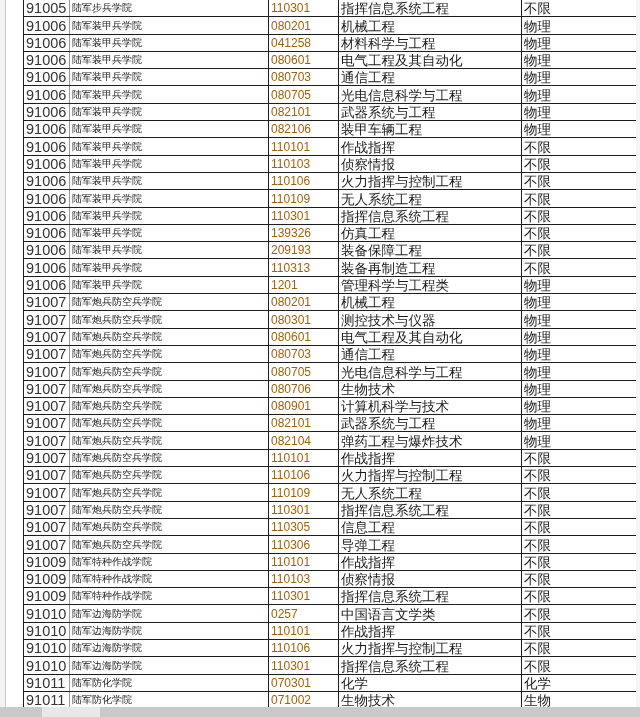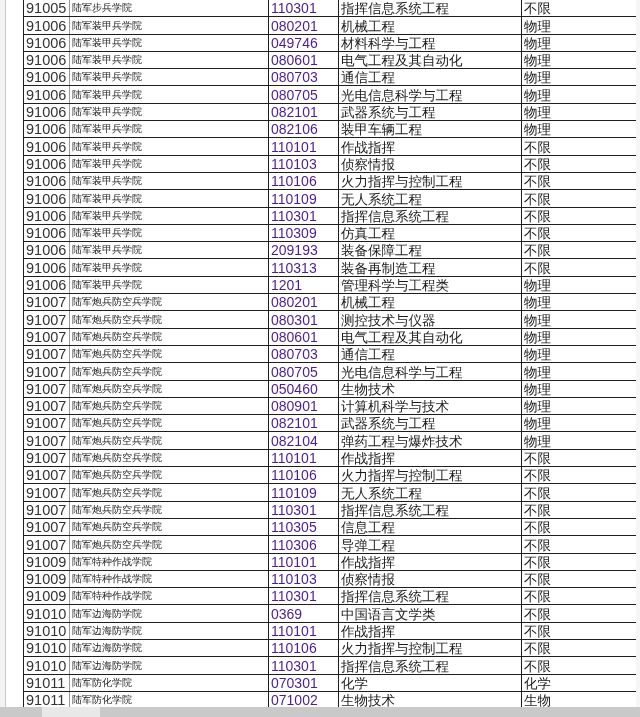--- a/index.html
+++ b/index.html
@@ -24,21 +24,21 @@
   }
   td {
     height: 16.3px; padding: 0 0 0 2px;
     border: 1px solid #1e1e1e;
     font-size: 13.5px; line-height: 16px;
     color: #1a1a1a; white-space: nowrap; overflow: hidden;
     vertical-align: bottom;
   }
   td.c-code { border-right: 1px solid #9a9a9a; font-family: "Liberation Sans", sans-serif; font-size: 14.5px; color: #333; }
   td.c-name { font-size: 10px; }
-  td.c-major { font-family: "Liberation Sans", sans-serif; font-size: 14px; color: #4c1d95; }
+  td.c-major { font-family: "Liberation Sans", sans-serif; font-size: 12px; color: #a16207; }
   col.w1 { width: 46px; }
   col.w2 { width: 199px; }
   col.w3 { width: 70px; }
   col.w4 { width: 183px; }
   col.w5 { width: 133px; }
   .bottom-bar {
     position: absolute; left: 0; top: 707px; width: 640px; height: 10px;
     background: #c9c9c9;
   }
   .bottom-bar .seg {
@@ -72,21 +72,21 @@
         <tr>
           <td class="c-code">91006</td>
           <td class="c-name">陆军装甲兵学院</td>
           <td class="c-major">080201</td>
           <td class="c-mname">机械工程</td>
           <td class="c-req">物理</td>
         </tr>
         <tr>
           <td class="c-code">91006</td>
           <td class="c-name">陆军装甲兵学院</td>
-          <td class="c-major">049746</td>
+          <td class="c-major">041258</td>
           <td class="c-mname">材料科学与工程</td>
           <td class="c-req">物理</td>
         </tr>
         <tr>
           <td class="c-code">91006</td>
           <td class="c-name">陆军装甲兵学院</td>
           <td class="c-major">080601</td>
           <td class="c-mname">电气工程及其自动化</td>
           <td class="c-req">物理</td>
         </tr>
@@ -149,21 +149,21 @@
         <tr>
           <td class="c-code">91006</td>
           <td class="c-name">陆军装甲兵学院</td>
           <td class="c-major">110301</td>
           <td class="c-mname">指挥信息系统工程</td>
           <td class="c-req">不限</td>
         </tr>
         <tr>
           <td class="c-code">91006</td>
           <td class="c-name">陆军装甲兵学院</td>
-          <td class="c-major">110309</td>
+          <td class="c-major">139326</td>
           <td class="c-mname">仿真工程</td>
           <td class="c-req">不限</td>
         </tr>
         <tr>
           <td class="c-code">91006</td>
           <td class="c-name">陆军装甲兵学院</td>
           <td class="c-major">209193</td>
           <td class="c-mname">装备保障工程</td>
           <td class="c-req">不限</td>
         </tr>
@@ -212,21 +212,21 @@
         <tr>
           <td class="c-code">91007</td>
           <td class="c-name">陆军炮兵防空兵学院</td>
           <td class="c-major">080705</td>
           <td class="c-mname">光电信息科学与工程</td>
           <td class="c-req">物理</td>
         </tr>
         <tr>
           <td class="c-code">91007</td>
           <td class="c-name">陆军炮兵防空兵学院</td>
-          <td class="c-major">050460</td>
+          <td class="c-major">080706</td>
           <td class="c-mname">生物技术</td>
           <td class="c-req">物理</td>
         </tr>
         <tr>
           <td class="c-code">91007</td>
           <td class="c-name">陆军炮兵防空兵学院</td>
           <td class="c-major">080901</td>
           <td class="c-mname">计算机科学与技术</td>
           <td class="c-req">物理</td>
         </tr>
@@ -303,21 +303,21 @@
         <tr>
           <td class="c-code">91009</td>
           <td class="c-name">陆军特种作战学院</td>
           <td class="c-major">110301</td>
           <td class="c-mname">指挥信息系统工程</td>
           <td class="c-req">不限</td>
         </tr>
         <tr>
           <td class="c-code">91010</td>
           <td class="c-name">陆军边海防学院</td>
-          <td class="c-major">0369</td>
+          <td class="c-major">0257</td>
           <td class="c-mname">中国语言文学类</td>
           <td class="c-req">不限</td>
         </tr>
         <tr>
           <td class="c-code">91010</td>
           <td class="c-name">陆军边海防学院</td>
           <td class="c-major">110101</td>
           <td class="c-mname">作战指挥</td>
           <td class="c-req">不限</td>
         </tr>

